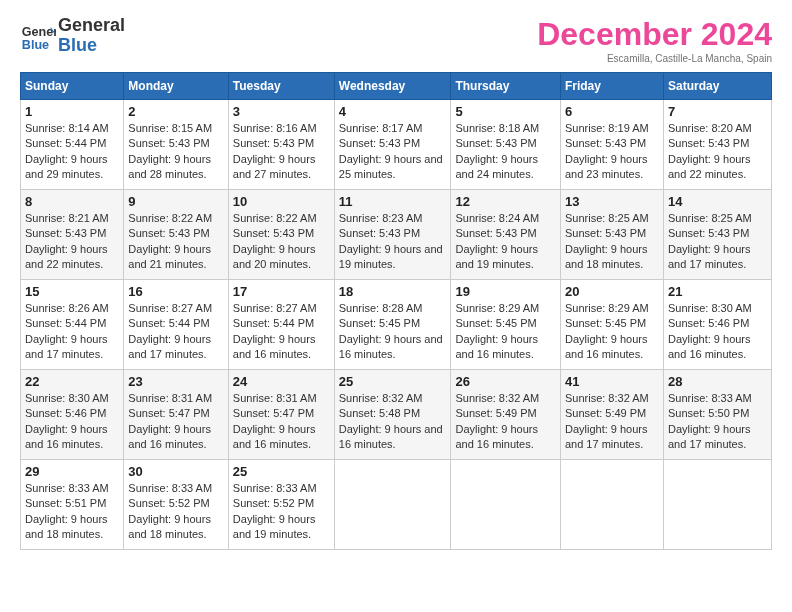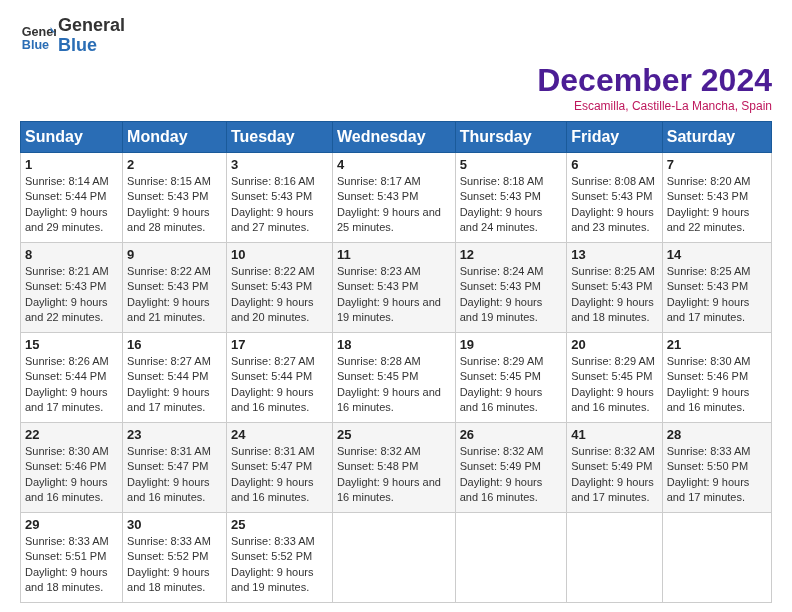--- a/index.html
+++ b/index.html
@@ -32,38 +32,37 @@
       width: 36px;
       height: 36px;
       margin-right: 2px;
     }
     .title-area {
       text-align: right;
     }
     .month-title {
       font-size: 32px;
       font-weight: bold;
-      color: #4c1d95;
-      margin-top: 46px;
+      color: #ec4899;
     }
     .location {
-      font-size: 12px;
-      color: #be185d;
+      font-size: 10px;
+      color: #737373;
     }
     table {
       width: 100%;
       border-collapse: collapse;
       font-size: 10.5px;
     }
     th {
       background-color: #2a6db5;
       color: #fff;
       padding: 6px 4px;
       text-align: left;
-      font-size: 16px;
+      font-size: 12px;
       font-weight: bold;
       border: 1px solid #1a5a9a;
     }
     td {
       border: 1px solid #ccc;
       vertical-align: top;
       padding: 4px 4px;
       min-height: 80px;
       height: 90px;
       background: #fff;
@@ -157,21 +156,21 @@
         <span class="day-num">5</span>
         <div class="day-info">
           <span>Sunrise: 8:18 AM</span><br>
           <span>Sunset: 5:43 PM</span><br>
           <span>Daylight: 9 hours and 24 minutes.</span>
         </div>
       </td>
         <td>
         <span class="day-num">6</span>
         <div class="day-info">
-          <span>Sunrise: 8:08 AM</span><br>
+          <span>Sunrise: 8:19 AM</span><br>
           <span>Sunset: 5:43 PM</span><br>
           <span>Daylight: 9 hours and 23 minutes.</span>
         </div>
       </td>
         <td>
         <span class="day-num">7</span>
         <div class="day-info">
           <span>Sunrise: 8:20 AM</span><br>
           <span>Sunset: 5:43 PM</span><br>
           <span>Daylight: 9 hours and 22 minutes.</span>

